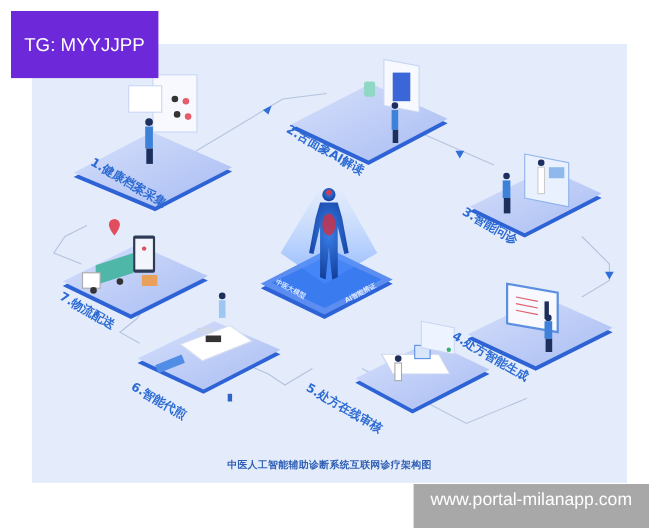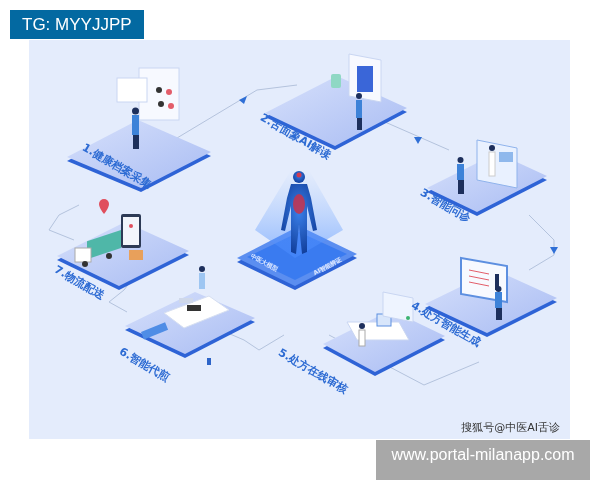--- a/index.html
+++ b/index.html
@@ -1,18 +1,18 @@
 <!DOCTYPE html>
 <html><head>
 <meta charset="utf-8">
 <style>
   html,body{margin:0;padding:0;background:#ffffff;}
   body{width:600px;height:480px;position:relative;overflow:hidden;font-family:"DejaVu Sans","Liberation Sans",sans-serif;}
   .panel{position:absolute;left:29px;top:40px;width:541px;height:399px;background:#e4ecfc;overflow:hidden;}
-  .tag{position:absolute;left:10px;top:10px;height:29px;padding:0 12px;background:#0369a1;color:#fff;font:17px "Liberation Sans",sans-serif;line-height:29px;z-index:5;}
+  .tag{position:absolute;left:10px;top:10px;height:29px;padding:16px 12px;background:#6d28d9;color:#fff;font:17px "Liberation Sans",sans-serif;line-height:29px;z-index:5;}
   .site{position:absolute;left:376px;top:440px;width:214px;height:44px;background:#a8a8a8;color:#fff;font:16px "Liberation Sans",sans-serif;line-height:29px;text-align:center;z-index:5;}
   .caption{position:absolute;left:0;right:0;top:376px;text-align:center;color:#2f5fb3;font-size:9px;font-weight:bold;letter-spacing:0.3px;}
   .credit{position:absolute;right:10px;top:380px;color:#333;font-size:11px;}
   svg.flow{position:absolute;left:0;top:0;}
   .label{position:absolute;color:#2d6bd3;font-size:11px;font-weight:bold;white-space:nowrap;transform-origin:left top;transform:rotate(30deg);}
 </style>
 </head>
 <body>
 
 <div class="tag">TG: MYYJJPP</div>
@@ -156,16 +156,16 @@
   <div class="label" style="left:283px;top:230px;font-size:6px;color:#dfe9ff;transform:rotate(-28deg);">AI智能辨证</div>
 
   <div class="label" style="left:58px;top:100px;">1.健康档案采集</div>
   <div class="label" style="left:236px;top:70px;">2.舌面象AI解读</div>
   <div class="label" style="left:396px;top:145px;">3.智能问诊</div>
   <div class="label" style="left:387px;top:258px;">4.处方智能生成</div>
   <div class="label" style="left:254px;top:305px;">5.处方在线审核</div>
   <div class="label" style="left:95px;top:304px;">6.智能代煎</div>
   <div class="label" style="left:30px;top:222px;">7.物流配送</div>
 
-  <div class="credit">搜狐号@中医AI舌诊</div>
+  <div class="caption">中医人工智能辅助诊断系统互联网诊疗架构图</div>
 </div>
 
 <div class="site">www.portal-milanapp.com</div>
 
 </body></html>

